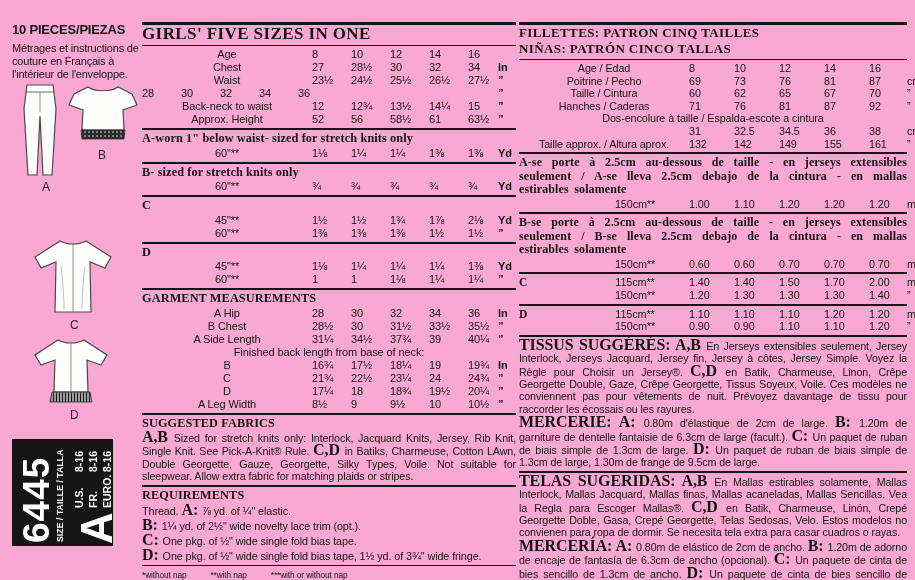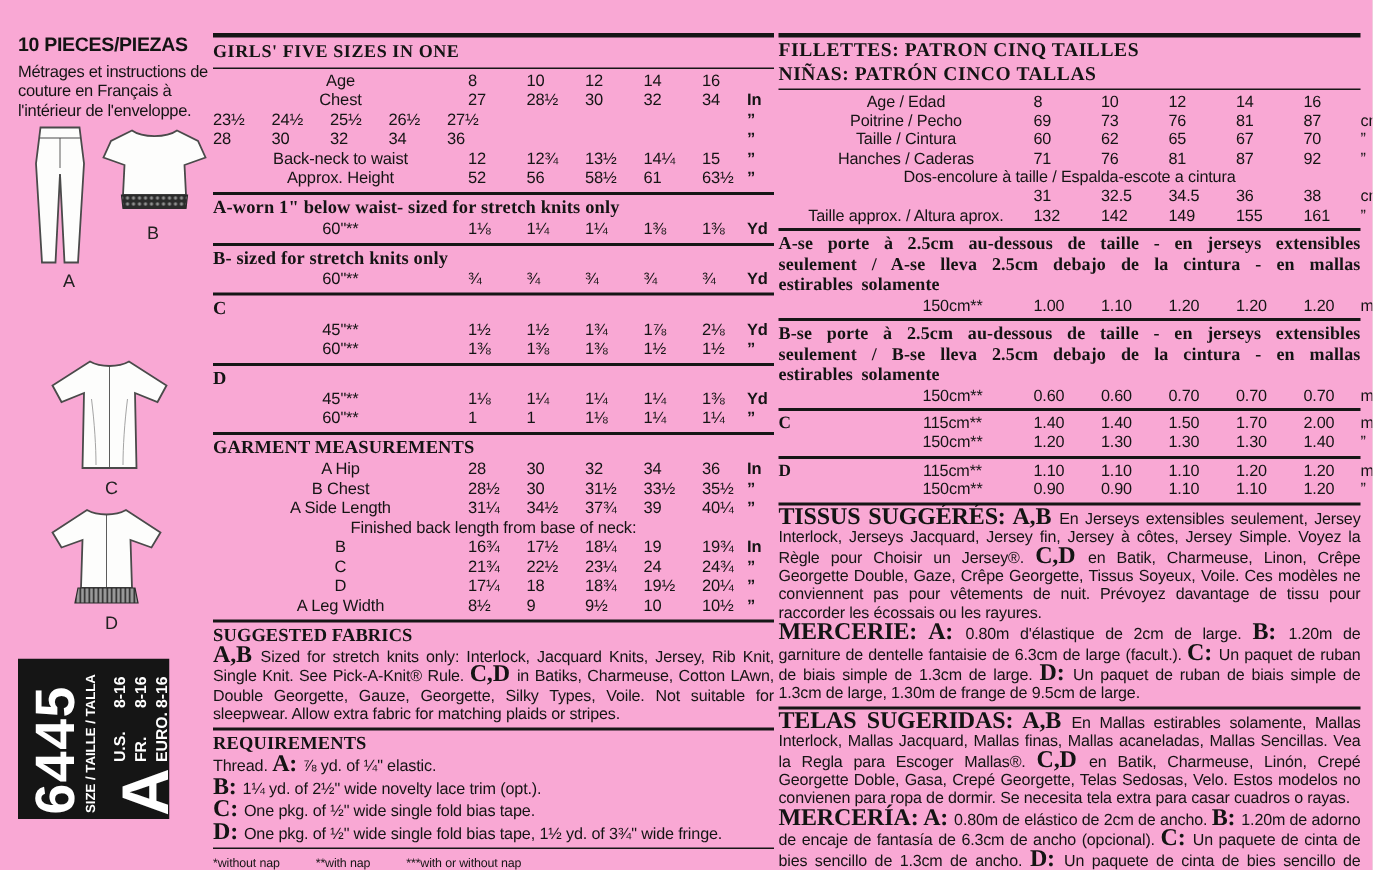--- a/index.html
+++ b/index.html
@@ -7,21 +7,21 @@
         font-family:"Liberation Sans",sans-serif;overflow:hidden;}
   
   .leftcol{position:absolute;left:12px;top:22px;width:128px;height:548px;}
   .midcol{position:absolute;left:142px;top:22px;width:374px;}
   .rightcol{position:absolute;left:519px;top:22px;width:388px;}
   
   .rule3{border-top:3px solid #161616;margin:0 0 1px 0;}
   .rule2{border-top:2px solid #161616;margin:2px 0;}
   .rule1{border-top:1px solid #161616;margin:2px 0;}
   
-  .sect-title{font-family:"Liberation Serif",serif;font-weight:bold;font-size:12px;
+  .sect-title{font-family:"Liberation Serif",serif;font-weight:bold;font-size:17px;
               letter-spacing:.4px;line-height:16px;padding-bottom:1px;}
   .sect-hdr{font-family:"Liberation Serif",serif;font-weight:bold;font-size:12.3px;
             line-height:13.5px;padding-bottom:1px;letter-spacing:.1px;}
   .hdr-just{text-align:justify;text-align-last:left;word-spacing:2.5px;}
   
   .trow{display:flex;position:relative;font-size:11px;line-height:13px;
         letter-spacing:-.1px;white-space:nowrap;}
   .trow .lbl{flex:0 0 170px;overflow:visible;text-align:center;}
   .trow.span .lbl{flex:1 1 auto;}
   .midcol .trow .val{flex:0 0 39px;}
@@ -121,20 +121,21 @@
         <div class="trow">
           <span class="lbl">Chest</span>
           <span class="val">27</span>
           <span class="val">28½</span>
           <span class="val">30</span>
           <span class="val">32</span>
           <span class="val">34</span>
           <span class="unit">In</span>
         </div>
         <div class="trow">
+          <span class="lbl">Waist</span>
           <span class="val">23½</span>
           <span class="val">24½</span>
           <span class="val">25½</span>
           <span class="val">26½</span>
           <span class="val">27½</span>
           <span class="unit">”</span>
         </div>
         <div class="trow">
           <span class="val">28</span>
           <span class="val">30</span>

